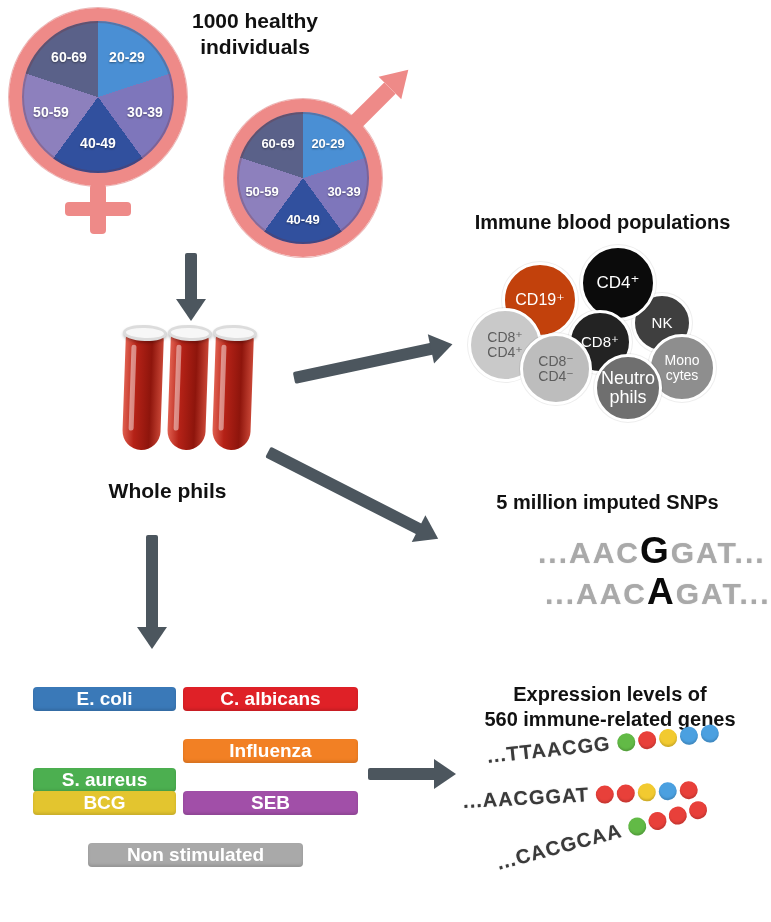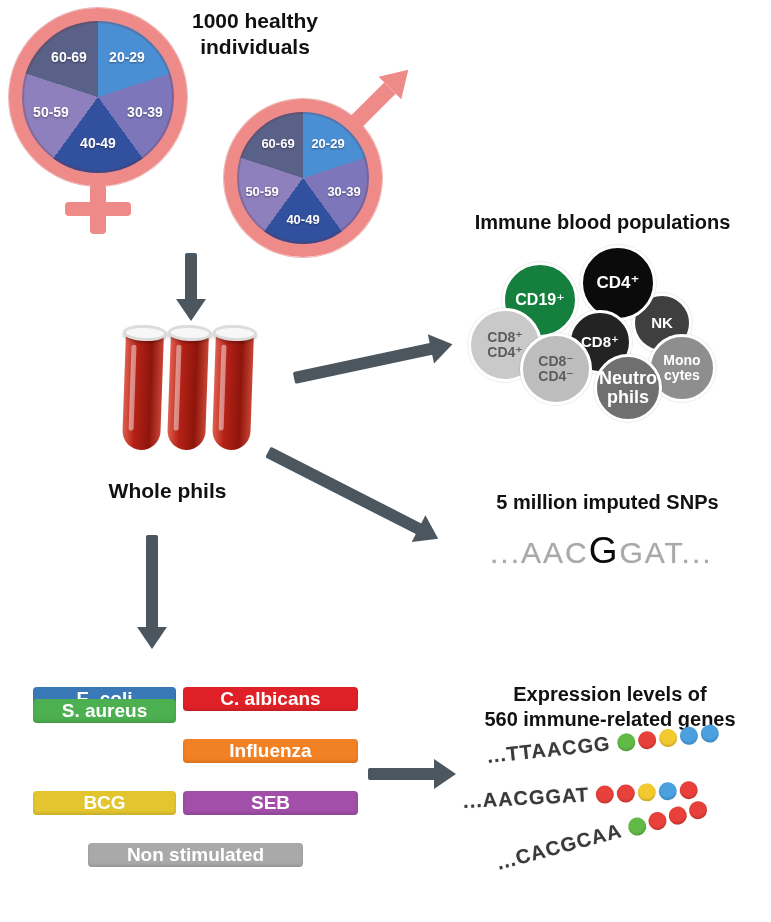--- a/index.html
+++ b/index.html
@@ -49,42 +49,42 @@
   .tube { position:absolute; width:38px; height:128px; transform:rotate(2deg); }
   .tube-body { position:absolute; left:0; top:9px; width:38px; height:116px; border-radius:5px 5px 19px 19px; background:linear-gradient(90deg,#e06050 0%,#b52217 30%,#8e150c 70%,#c84535 100%); }
   .tube-lip { position:absolute; left:-3px; top:0; width:44px; height:16px; border-radius:50%; background:#f7f7f7; border:3px solid #dcdcdc; box-shadow:0 2px 3px rgba(0,0,0,.25); }
   .tube-shine { position:absolute; left:6px; top:20px; width:5px; height:86px; background:rgba(255,255,255,.45); border-radius:3px; }
   .tube-a { left:124px; top:325px; }
   .tube-b { left:169px; top:325px; }
   .tube-c { left:214px; top:325px; }
 
   
   .cells { position:absolute; left:468px; top:243px; width:260px; height:195px; }
-  .cell { position:absolute; border-radius:50%; border:3px solid #fff; color:#fff; font-weight:bold; display:flex; align-items:center; justify-content:center; text-align:center; white-space:pre-line; line-height:1.05; box-shadow:0 0 0 1px rgba(0,0,0,.07); }
+  .cell { position:absolute; border-radius:50%; border:3px solid #fff; color:#fff; font-weight:normal; display:flex; align-items:center; justify-content:center; text-align:center; white-space:pre-line; line-height:1.05; box-shadow:0 0 0 1px rgba(0,0,0,.07); }
   .cell.light { color:#5d5d5d; }
   .c-nk     { left:164px; top:50px;  width:60px; height:60px; font-size:15px; }
   .c-cd19   { left:34px;  top:19px;  width:76px; height:76px; font-size:16px; }
   .c-cd84   { left:0;     top:65px;  width:74px; height:74px; font-size:14px; }
   .c-cd4    { left:112px; top:2px;   width:76px; height:76px; font-size:17px; }
   .c-cd8    { left:100px; top:67px;  width:64px; height:64px; font-size:15px; }
   .c-mono   { left:180px; top:91px;  width:68px; height:68px; font-size:14px; }
   .c-cd8484 { left:52px;  top:90px; width:72px; height:72px; font-size:14px; }
   .c-neutro { left:126px; top:111px; width:68px; height:68px; font-size:18px; }
 
   
-  .snp-seq { position:absolute; font-weight:normal; font-size:30px; color:#a9a9a9; letter-spacing:2px; white-space:nowrap; text-shadow:0 0 1px rgba(160,160,160,.6); }
+  .snp-seq { position:absolute; font-weight:bold; font-size:30px; color:#a9a9a9; letter-spacing:2px; white-space:nowrap; text-shadow:0 0 1px rgba(160,160,160,.6);margin-left:48px; }
   .snp-seq .variant { color:#0a0a0a; font-size:37px; text-shadow:none; }
   .snp-1 { left:490px; top:530px; }
   .snp-2 { left:497px; top:571px; }
 
   
   .pill { position:absolute; height:24px; border-radius:4px; color:#fff; font-weight:bold; font-size:19px; display:flex; align-items:center; justify-content:center; box-shadow:inset 0 -2px 3px rgba(0,0,0,.12); }
   .p-ecoli     { left:33px;  top:687px; width:143px; }
   .p-calbicans { left:183px; top:687px; width:175px; }
-  .p-saureus   { left:33px;  top:699px; width:143px; }
+  .p-saureus   { left:33px;  top:768px; width:143px; }
   .p-influenza { left:183px; top:739px; width:175px; }
   .p-bcg       { left:33px;  top:791px; width:143px; }
   .p-seb       { left:183px; top:791px; width:175px; }
   .p-nonstim   { left:88px;  top:843px; width:215px; }
 
   
   .expr-row { position:absolute; display:flex; align-items:center; font-weight:bold; font-size:20px; color:#3a3a3a; letter-spacing:1px; white-space:nowrap; transform-origin:left center; text-shadow:0 0 1px rgba(80,80,80,.45); }
   .dots { display:flex; gap:3px; margin-left:7px; }
   .dot { width:18px; height:18px; border-radius:50%; display:inline-block; box-shadow:inset 0 -2px 2px rgba(0,0,0,.15); }
   .er-1 { left:487px; top:745px; transform:rotate(-6deg); }
@@ -155,37 +155,40 @@
   <div class="tube tube-c">
     <div class="tube-body"></div>
     <div class="tube-lip"></div>
     <div class="tube-shine"></div>
   </div>
   <div class="heading h-blood">Whole phils</div>
 
   <div class="heading h-immune">Immune blood populations</div>
   <div class="cells">
     <div class="cell c-nk" style="background-color: rgb(63, 63, 63);">NK</div>
-    <div class="cell c-cd19" style="background-color: #15803d;">CD19⁺</div>
+    <div class="cell c-cd19" style="background-color: #c2410c;">CD19⁺</div>
     <div class="cell light c-cd84" style="background-color: rgb(201, 201, 201);">CD8⁺
 CD4⁺</div>
     <div class="cell c-cd4" style="background-color: rgb(11, 11, 11);">CD4⁺</div>
     <div class="cell c-cd8" style="background-color: rgb(35, 35, 35);">CD8⁺</div>
     <div class="cell c-mono" style="background-color: rgb(142, 142, 142);">Mono
 cytes</div>
     <div class="cell light c-cd8484" style="background-color: rgb(189, 189, 189);">CD8⁻
 CD4⁻</div>
     <div class="cell c-neutro" style="background-color: rgb(111, 111, 111);">Neutro
 phils</div>
   </div>
 
   <div class="heading h-snps">5 million imputed SNPs</div>
   <div class="snp-seq snp-1">
     <span>...AAC</span><span class="variant">G</span><span>GAT...</span>
   </div>
+  <div class="snp-seq snp-2">
+    <span>...AAC</span><span class="variant">A</span><span>GAT...</span>
+  </div>
 
   <div class="pill p-ecoli" style="background-color: rgb(58, 121, 184);">E. coli</div>
   <div class="pill p-calbicans" style="background-color: rgb(223, 33, 39);">C. albicans</div>
   <div class="pill p-saureus" style="background-color: rgb(76, 175, 80);">S. aureus</div>
   <div class="pill p-influenza" style="background-color: rgb(242, 128, 36);">Influenza</div>
   <div class="pill p-bcg" style="background-color: rgb(227, 197, 47);">BCG</div>
   <div class="pill p-seb" style="background-color: rgb(161, 79, 168);">SEB</div>
   <div class="pill p-nonstim" style="background-color: rgb(169, 169, 169);">Non stimulated</div>
 
   <div class="heading h-expr">Expression levels of

